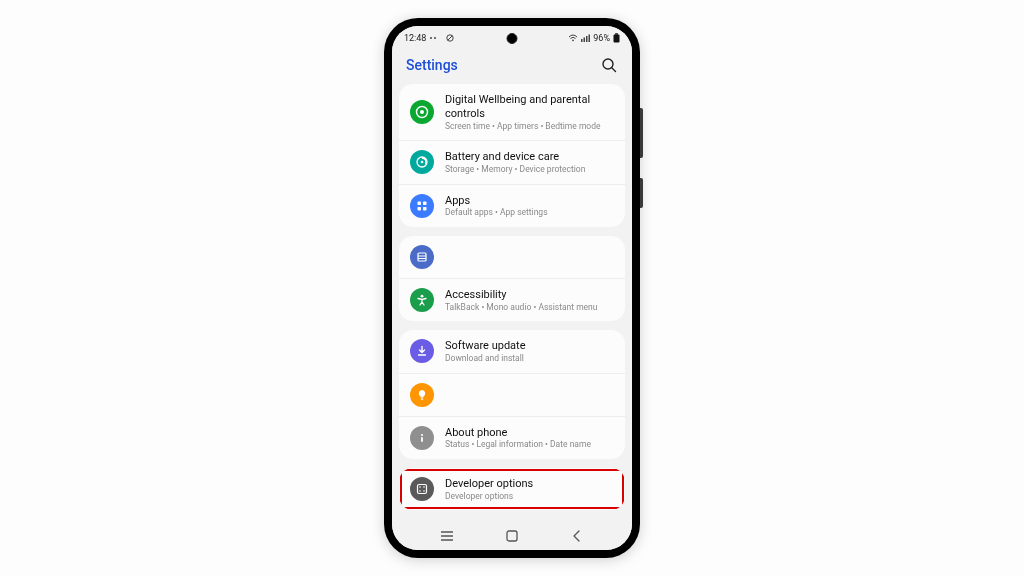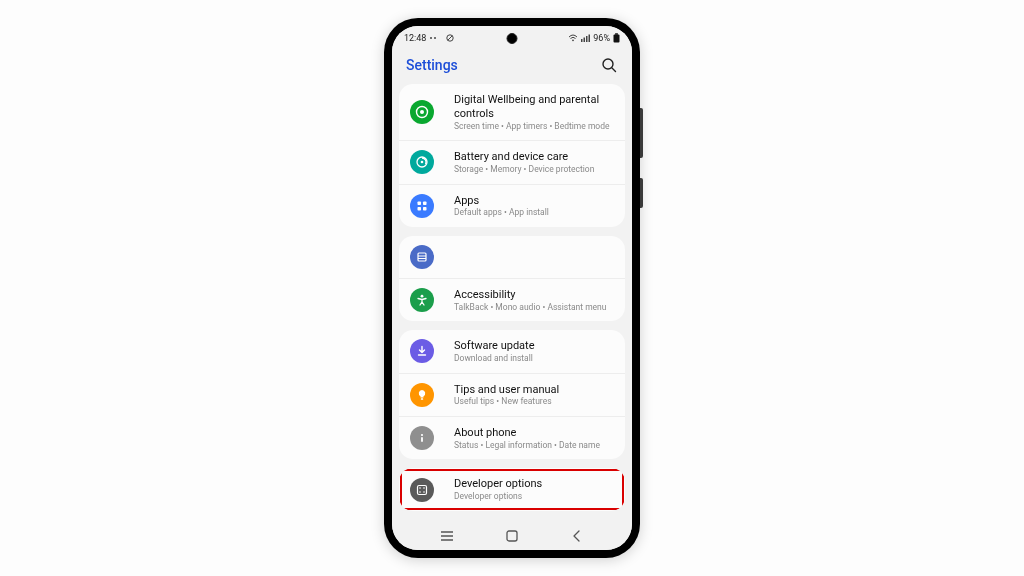--- a/index.html
+++ b/index.html
@@ -72,21 +72,21 @@
     background: #f2f2f2;
   }
   .header-title { font-size: 14px; color: #1d4ed8; font-weight: 500; }
   .search-btn { width: 18px; height: 18px; display:flex; align-items:center; justify-content:center; }
   .content { flex: 1; overflow: hidden; }
   .group { background: #fcfcfc; border-radius: 14px; margin: 0 7px 9px 7px; overflow:hidden; }
   .row {
     display: flex;
     align-items: center;
     padding: 9px 11px;
-    gap: 20px;
+    gap: 11px;
     border-bottom: 1px solid #ededed;
     position: relative;
   }
   .row:last-child { border-bottom: none; }
   .row.highlight::after {
     content: "";
     position: absolute;
     inset: 1px;
     border: 2px solid #d90000;
     pointer-events: none;
@@ -195,21 +195,21 @@
             <div class="icon" style="background: rgb(58, 123, 255);">
               <svg width="14" height="14" viewBox="0 0 14 14">
                 <rect x="2.5" y="2.5" width="3.5" height="3.5" rx="0.8" fill="#fff"></rect>
                 <rect x="8" y="2.5" width="3.5" height="3.5" rx="0.8" fill="#fff"></rect>
                 <rect x="2.5" y="8" width="3.5" height="3.5" rx="0.8" fill="#fff"></rect>
                 <rect x="8" y="8" width="3.5" height="3.5" rx="0.8" fill="#fff"></rect>
               </svg>
             </div>
             <div class="row-text">
               <div class="row-title">Apps</div>
-              <div class="row-sub">Default apps  •  App install</div>
+              <div class="row-sub">Default apps  •  App settings</div>
             </div>
           </div>
         </div>
         <div class="group">
           <div class="row">
             <div class="icon" style="background: rgb(74, 107, 199);">
               <svg width="14" height="14" viewBox="0 0 14 14">
                 <rect x="3" y="3" width="8" height="8" rx="1" fill="none" stroke="#fff" stroke-width="1.2"></rect>
                 <line x1="3" y1="6" x2="11" y2="6" stroke="#fff" stroke-width="1"></line>
                 <line x1="3" y1="8.5" x2="11" y2="8.5" stroke="#fff" stroke-width="1"></line>
@@ -241,24 +241,20 @@
               <div class="row-title">Software update</div>
               <div class="row-sub">Download and install</div>
             </div>
           </div>
           <div class="row">
             <div class="icon" style="background: rgb(255, 149, 0);">
               <svg width="14" height="14" viewBox="0 0 14 14">
                 <path d="M7 2 A3.3 3.3 0 0 1 8.5 8.2 L8.5 9.5 L5.5 9.5 L5.5 8.2 A3.3 3.3 0 0 1 7 2 Z" fill="#fff"></path>
                 <rect x="5.8" y="10.3" width="2.4" height="1.5" rx="0.6" fill="#fff"></rect>
               </svg>
-            </div>
-            <div class="row-text">
-              <div class="row-title">Tips and user manual</div>
-              <div class="row-sub">Useful tips  •  New features</div>
             </div>
           </div>
           <div class="row">
             <div class="icon" style="background: rgb(143, 143, 143);">
               <svg width="14" height="14" viewBox="0 0 14 14">
                 <circle cx="7" cy="4" r="1.1" fill="#fff"></circle>
                 <rect x="6.1" y="6" width="1.8" height="5" rx="0.9" fill="#fff"></rect>
               </svg>
             </div>
             <div class="row-text">

